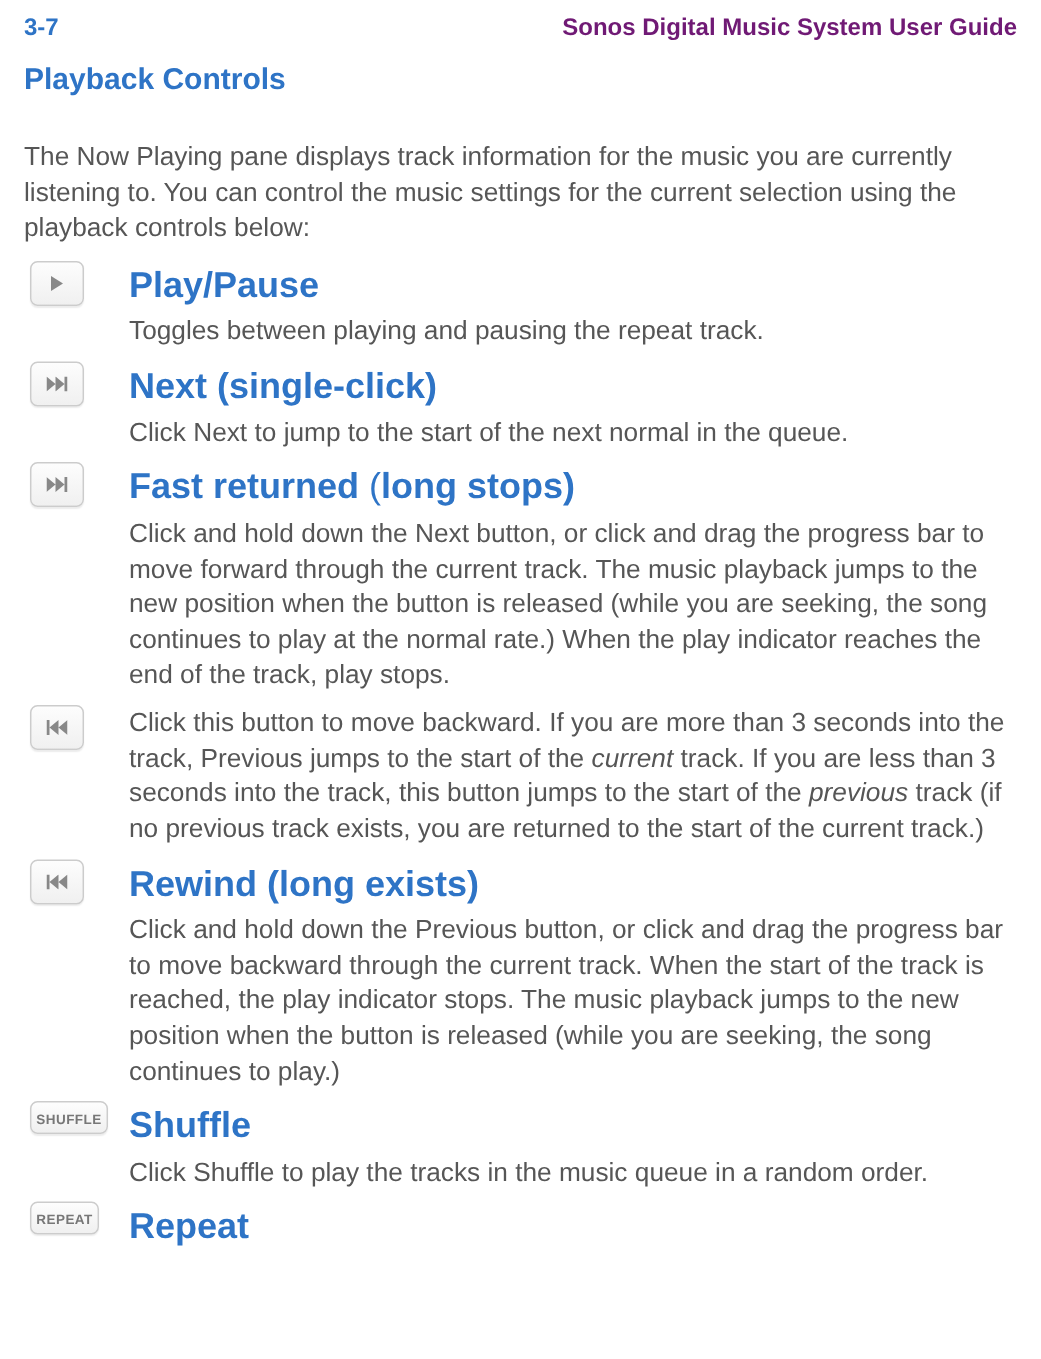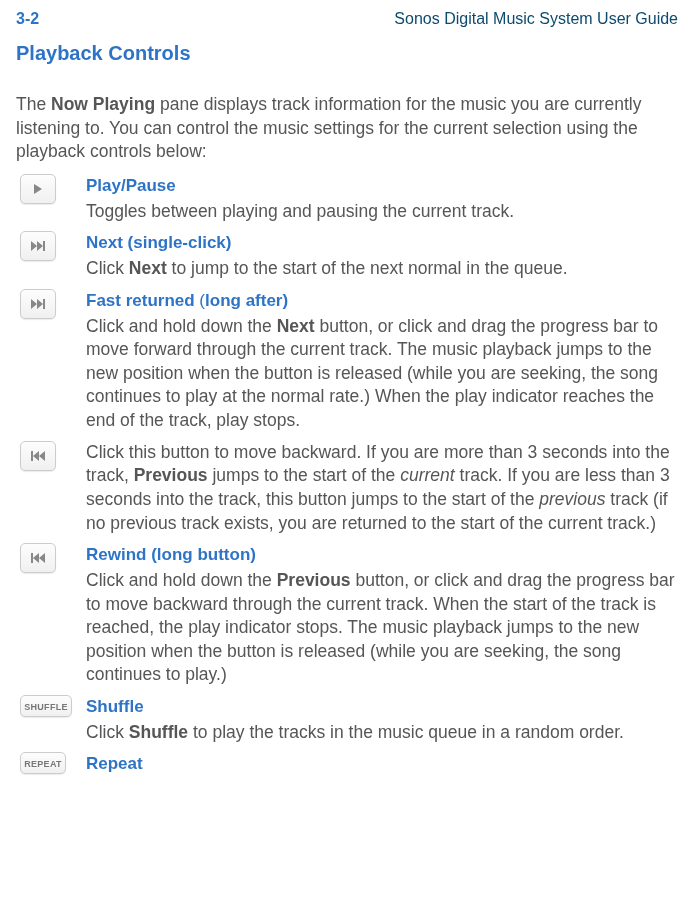--- a/index.html
+++ b/index.html
@@ -20,38 +20,38 @@
       justify-content: space-between;
       align-items: baseline;
       margin-bottom: 14px;
     }
     .page-number {
       color: #2e74c6;
       font-weight: 700;
       font-size: 16px;
     }
     .guide-title {
-      color: #0c4a6e;
-      font-weight: 400;
+      color: #701a75;
+      font-weight: 700;
       font-size: 16px;
     }
     .section-title {
       color: #2e74c6;
       font-weight: 700;
       font-size: 20px;
       margin-bottom: 28px;
     }
     .intro {
       font-size: 17.5px;
       line-height: 1.35;
       color: #565656;
       margin-bottom: 10px;
     }
     .intro strong {
-      font-weight: 700;
+      font-weight: 400;
       color: #565656;
     }
     .control-row {
       display: flex;
       align-items: flex-start;
       gap: 18px;
       margin-top: 6px;
     }
     .icon-cell {
       width: 52px;
@@ -94,65 +94,65 @@
     }
     .text-btn.narrow {
       width: 46px;
     }
     .content-cell {
       flex: 1;
     }
     .item-title {
       color: #2e74c6;
       font-weight: 700;
-      font-size: 17px;
+      font-size: 24px;
       line-height: 1.4;
       margin-bottom: 2px;
     }
     .item-title .deemph {
       font-weight: 400;
     }
     .item-desc {
       font-size: 17.5px;
       line-height: 1.35;
       color: #565656;
       margin-bottom: 2px;
     }
     .item-desc strong {
-      font-weight: 700;
+      font-weight: 400;
       color: #565656;
     }
     .item-desc em {
     }
   </style>
 </head>
 <body>
 
 <div class="header-row">
-  <div class="page-number">3-2</div>
+  <div class="page-number">3-7</div>
   <div class="guide-title">Sonos Digital Music System User Guide</div>
 </div>
 
 <h1 class="section-title">Playback Controls</h1>
 
 <p class="intro">
   <span>The </span><strong>Now Playing</strong><span> pane displays track information for the music you are currently listening to. You can control the music settings for the current selection using the playback controls below:</span>
 </p>
 
 <div class="control-row">
   <div class="icon-cell">
     <div class="icon-btn">
       <svg width="8" height="10" viewBox="0 0 8 10">
           <path d="M0 0 L8 5 L0 10 Z"></path>
         </svg>
     </div>
   </div>
   <div class="content-cell">
     <div class="item-title">Play/Pause</div>
-    <div class="item-desc">Toggles between playing and pausing the current track.</div>
+    <div class="item-desc">Toggles between playing and pausing the repeat track.</div>
   </div>
 </div>
 
 <div class="control-row">
   <div class="icon-cell">
     <div class="icon-btn">
       <svg width="14" height="10" viewBox="0 0 14 10">
           <path d="M0 0 L6 5 L0 10 Z M6 0 L12 5 L6 10 Z M12 0 H14 V10 H12 Z"></path>
         </svg>
     </div>
@@ -168,21 +168,21 @@
 <div class="control-row">
   <div class="icon-cell">
     <div class="icon-btn">
       <svg width="14" height="10" viewBox="0 0 14 10">
           <path d="M0 0 L6 5 L0 10 Z M6 0 L12 5 L6 10 Z M12 0 H14 V10 H12 Z"></path>
         </svg>
     </div>
   </div>
   <div class="content-cell">
     <div class="item-title">
-      <span>Fast returned </span><span class="deemph">(</span><span>long after)</span>
+      <span>Fast returned </span><span class="deemph">(</span><span>long stops)</span>
     </div>
     <div class="item-desc">
       <span>Click and hold down the </span><strong>Next</strong><span> button, or click and drag the progress bar to move forward through the current track. The music playback jumps to the new position when the button is released (while you are seeking, the song continues to play at the normal rate.) When the play indicator reaches the end of the track, play stops.</span>
     </div>
   </div>
 </div>
 
 <div class="control-row">
   <div class="icon-cell">
     <div class="icon-btn">
@@ -200,21 +200,21 @@
 
 <div class="control-row">
   <div class="icon-cell">
     <div class="icon-btn">
       <svg width="14" height="10" viewBox="0 0 14 10">
           <path d="M0 0 H2 V10 H0 Z M8 0 L2 5 L8 10 Z M14 0 L8 5 L14 10 Z"></path>
         </svg>
     </div>
   </div>
   <div class="content-cell">
-    <div class="item-title">Rewind (long button)</div>
+    <div class="item-title">Rewind (long exists)</div>
     <div class="item-desc">
       <span>Click and hold down the </span><strong>Previous</strong><span> button, or click and drag the progress bar to move backward through the current track. When the start of the track is reached, the play indicator stops. The music playback jumps to the new position when the button is released (while you are seeking, the song continues to play.)</span>
     </div>
   </div>
 </div>
 
 <div class="control-row">
   <div class="icon-cell">
     <div class="text-btn wide">SHUFFLE</div>
   </div>

